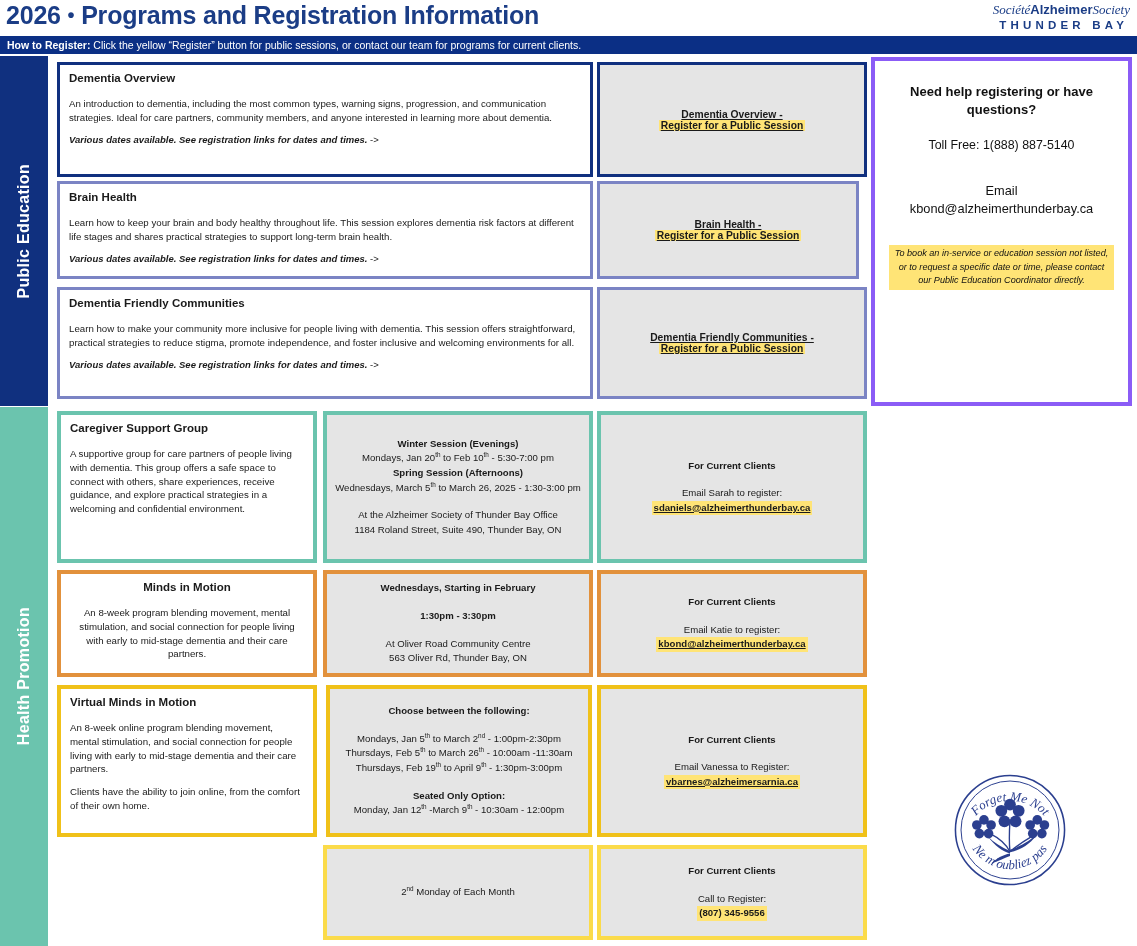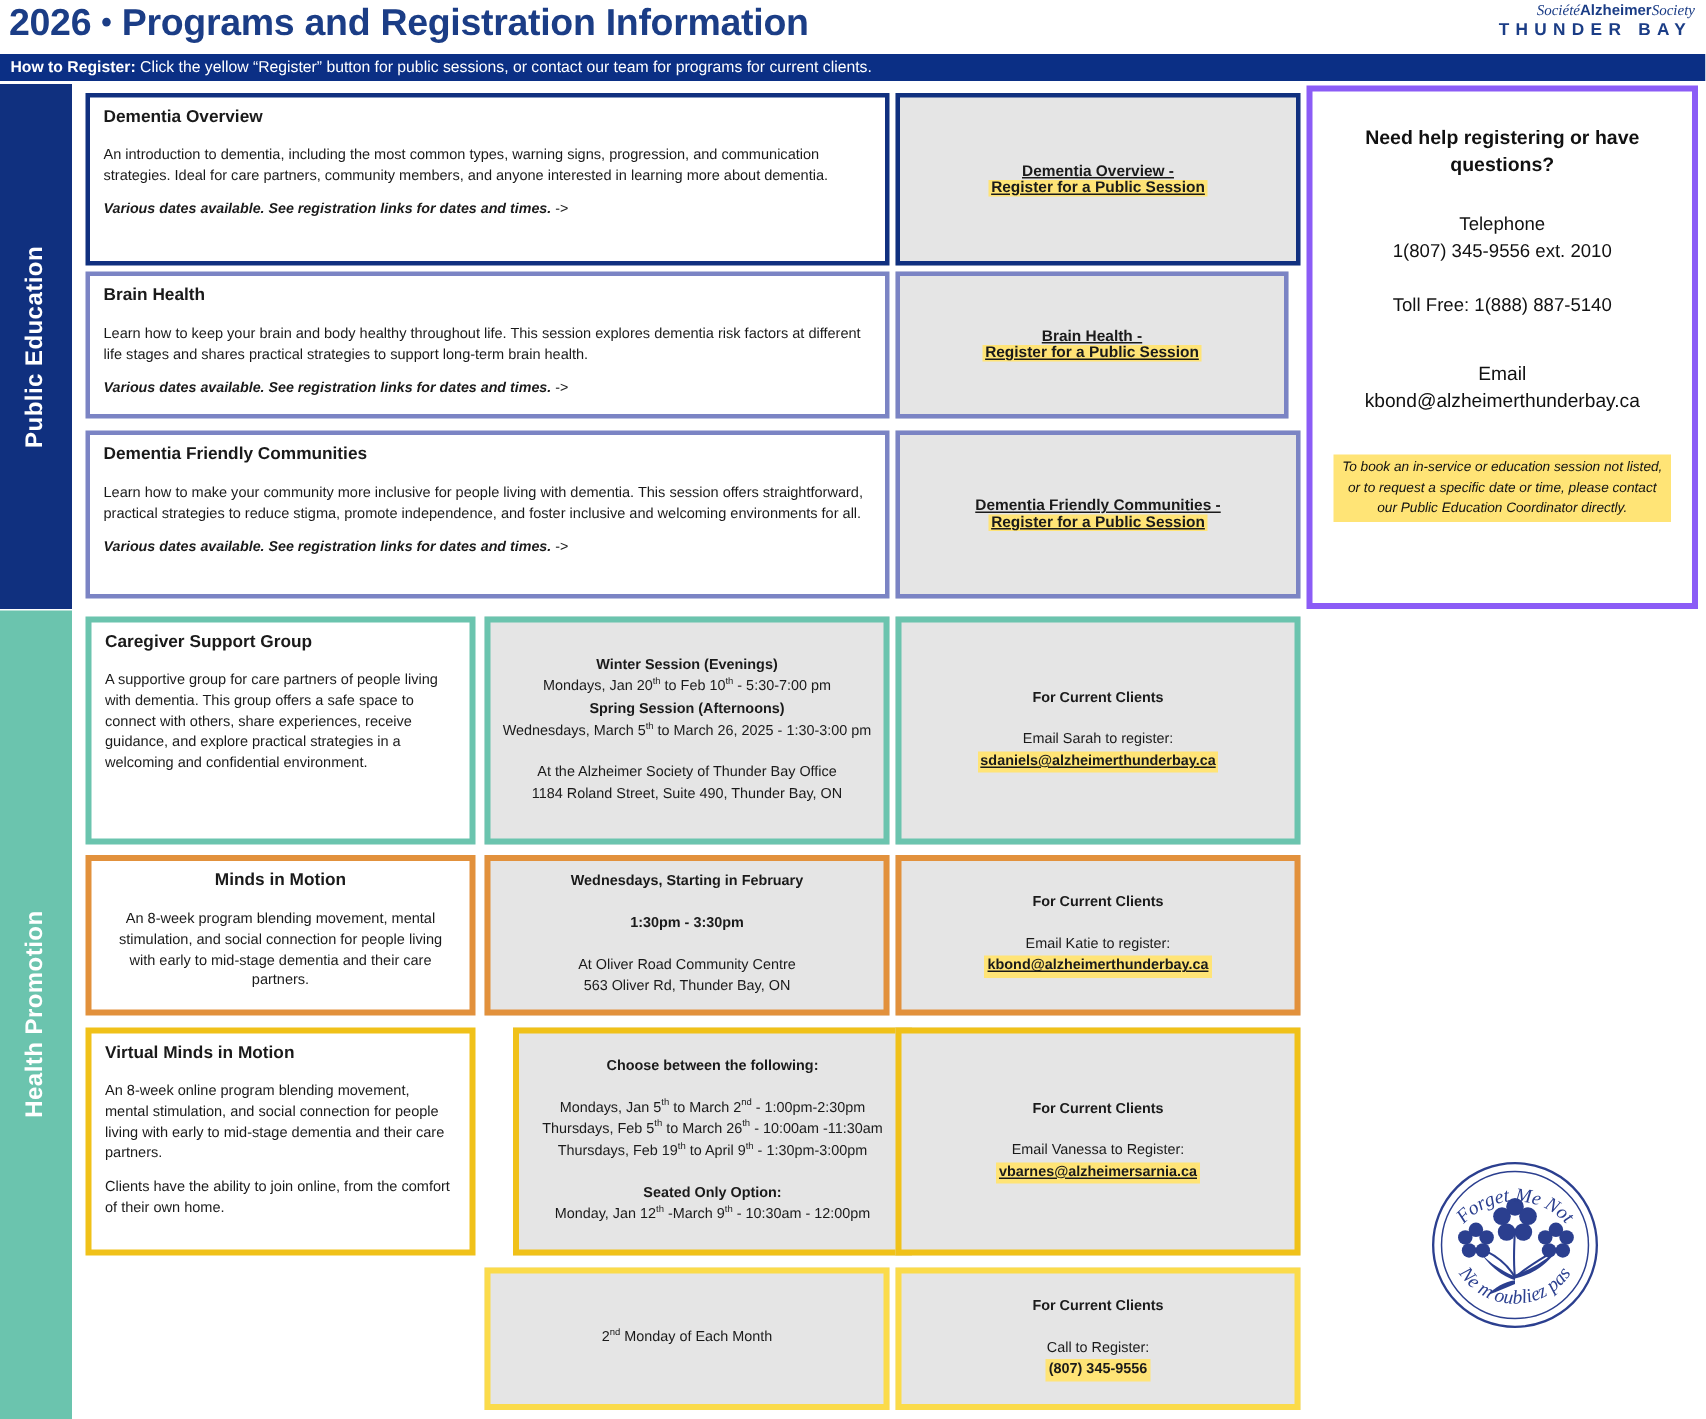--- a/index.html
+++ b/index.html
@@ -17,21 +17,21 @@
   }
   .title {
     position: absolute; left: 6px; top: 1px;
     font-size: 25px; font-weight: bold; color: #1b3d86;
     letter-spacing: -0.2px; white-space: nowrap;
   }
   .title .yr { color: #1b3d86; }
   .title .dot { font-size: 20px; vertical-align: 2px; }
 
   .logo-tb { position: absolute; right: 7px; top: 2px; text-align: right; }
-  .logo-line1 { font-size: 10px; color: #1b3d86; white-space: nowrap; }
+  .logo-line1 { font-size: 13px; color: #1b3d86; white-space: nowrap; }
   .logo-line1 .it { font-style: italic; font-family: "Liberation Serif", serif; }
   .logo-line1 .bd { font-weight: bold; }
   .logo-line2 {
     font-size: 11.5px; font-weight: bold; color: #1b3d86;
     letter-spacing: 4.2px; margin-top: 1px; margin-right: 2px;
   }
 
   
   .howto {
     position: absolute; left: 0; top: 36px; width: 1137px; height: 18px;
@@ -170,24 +170,20 @@
     <div class="p">Learn how to make your community more inclusive for people living with dementia. This session offers straightforward, practical strategies to reduce stigma, promote independence, and foster inclusive and welcoming environments for all.</div>
     <div class="note"><span>Various dates available. See registration links for dates and times.</span><span class="arrow"> -&gt;</span></div>
   </div>
   <div class="ccard b-periwinkle" style="left:597px; top:287px; width:270px; height:112px;">
     <div class="reglink ul">Dementia Friendly Communities -</div>
     <div class="reglink ul hl">Register for a Public Session</div>
   </div>
 
   <div class="infopanel">
     <div class="q">Need help registering or have questions?</div>
-    <div class="t">
-      <div>Telephone</div>
-      <div>1(807) 345-9556 ext. 2010</div>
-    </div>
     <div class="t2">Toll Free: 1(888) 887-5140</div>
     <div class="em">
       <div>Email</div>
       <div>kbond@alzheimerthunderbay.ca</div>
     </div>
     <div class="book">To book an in-service or education session not listed, or to request a specific date or time, please contact our Public Education Coordinator directly.</div>
   </div>
 
   <div class="card b-teal" style="left:57px; top:411px; width:260px; height:152px;">
     <div class="h">Caregiver Support Group</div>
@@ -226,21 +222,21 @@
     <div class="gap"></div>
     <div class="ln">Email Katie to register:</div>
     <div class="ln b ul hl">kbond@alzheimerthunderbay.ca</div>
   </div>
 
   <div class="card b-gold" style="left:57px; top:685px; width:260px; height:152px;">
     <div class="h">Virtual Minds in Motion</div>
     <div class="p">An 8-week online program blending movement, mental stimulation, and social connection for people living with early to mid-stage dementia and their care partners.</div>
     <div class="p">Clients have the ability to join online, from the comfort of their own home.</div>
   </div>
-  <div class="ccard b-gold" style="left:342px; top:685px; width:266px; height:152px;">
+  <div class="ccard b-gold" style="left:326px; top:685px; width:266px; height:152px;">
     <div class="ln b">Choose between the following:</div>
     <div class="gap"></div>
     <div class="ln"><span>Mondays, Jan 5</span><sup>th</sup><span> to March 2</span><sup>nd</sup><span>  - 1:00pm-2:30pm</span></div>
     <div class="ln"><span>Thursdays, Feb 5</span><sup>th</sup><span> to March 26</span><sup>th</sup><span> - 10:00am -11:30am</span></div>
     <div class="ln"><span>Thursdays, Feb 19</span><sup>th</sup><span> to April 9</span><sup>th</sup><span> - 1:30pm-3:00pm</span></div>
     <div class="gap"></div>
     <div class="ln b">Seated Only Option:</div>
     <div class="ln"><span>Monday, Jan 12</span><sup>th</sup><span> -March 9</span><sup>th</sup><span> - 10:30am - 12:00pm</span></div>
   </div>
   <div class="ccard b-gold" style="left:597px; top:685px; width:270px; height:152px;">

